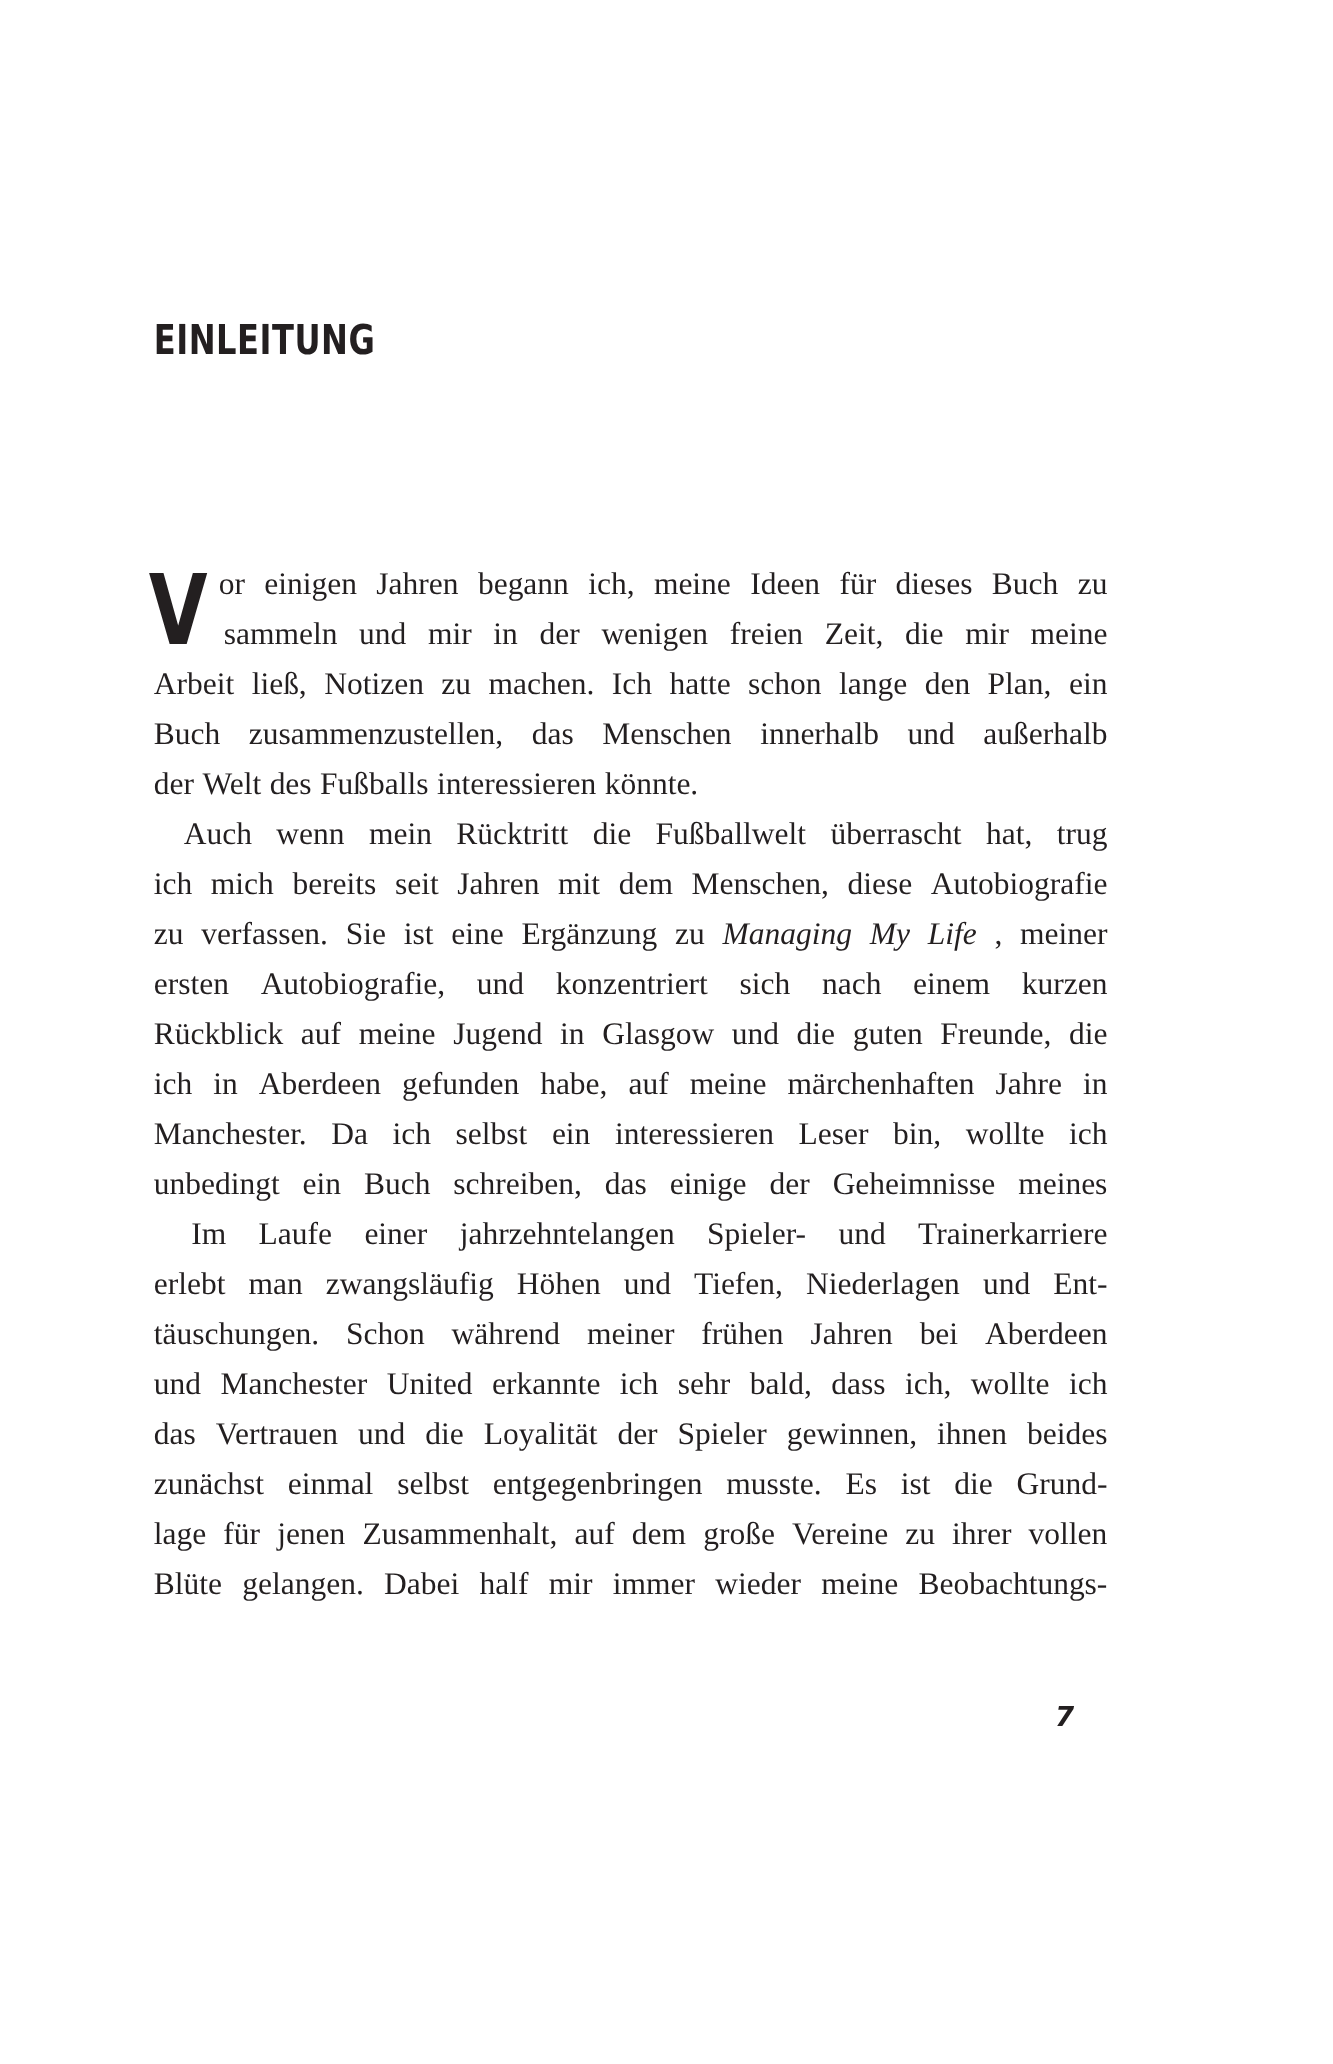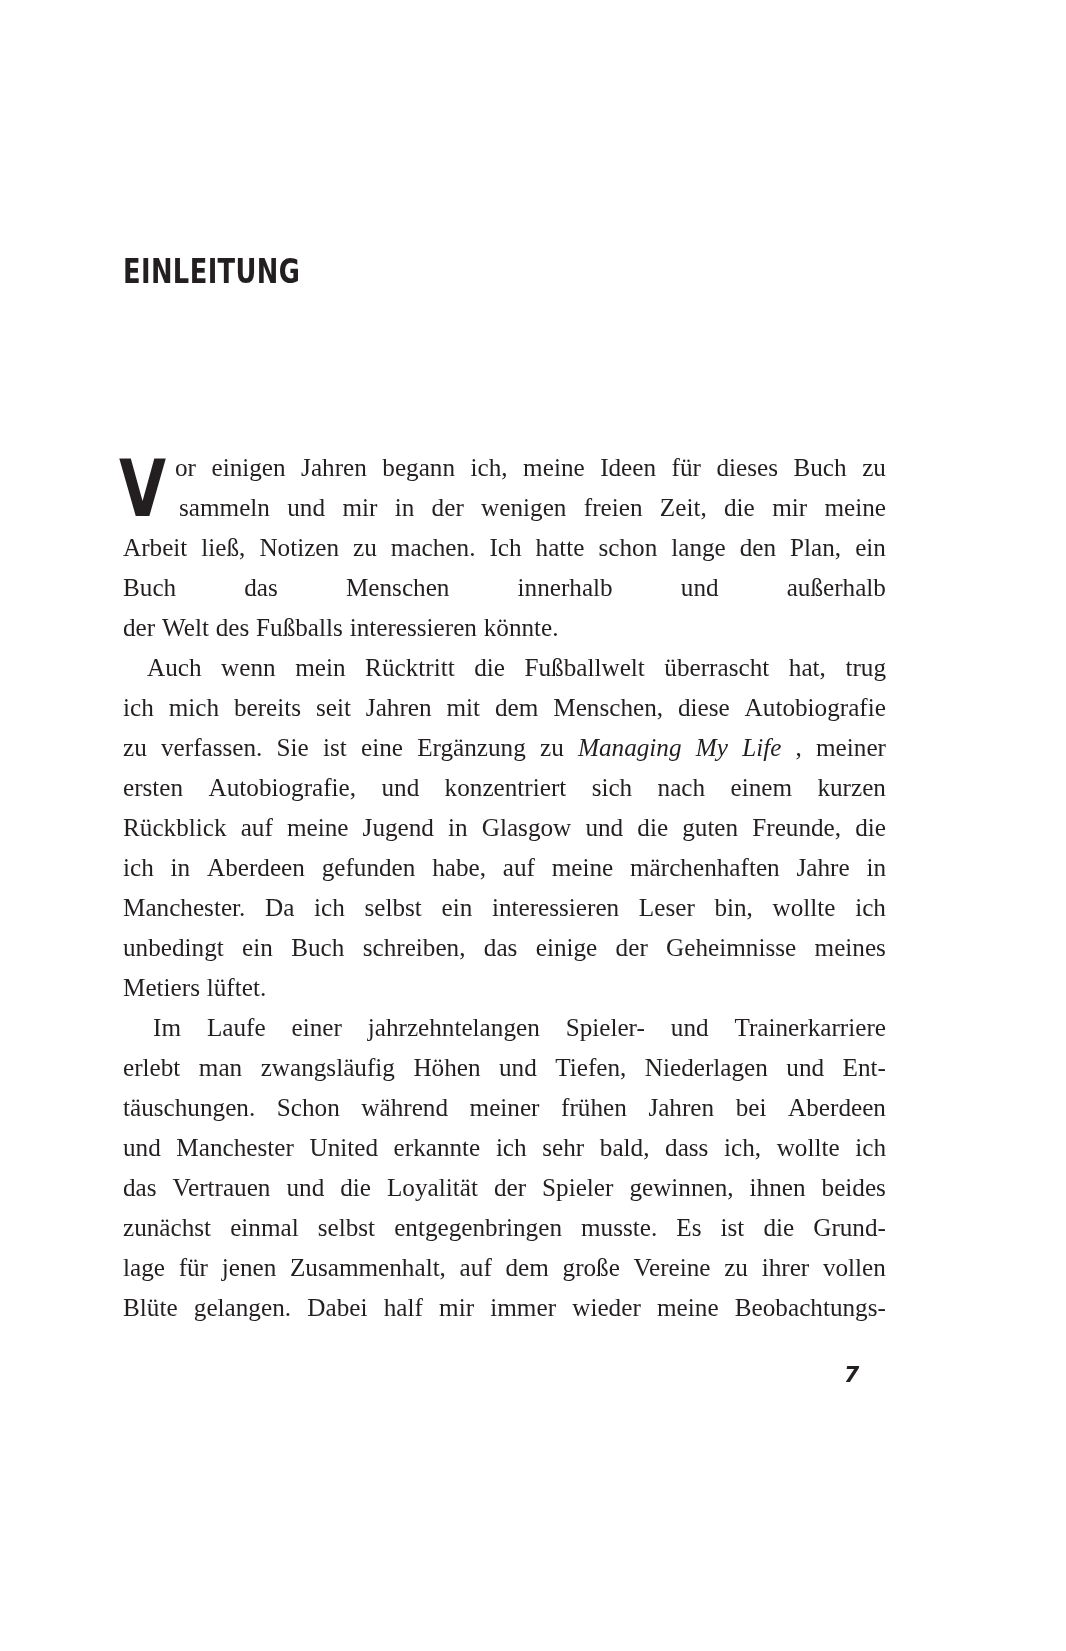--- a/index.html
+++ b/index.html
@@ -91,33 +91,32 @@
 
 <div class="page">
   <h1 class="chapter-title">EINLEITUNG</h1>
 
   <div class="body-text">
     <div class="para first-para">
       <span class="dropcap">V</span>
     <div class="jl" style="margin-left: 52px;"><span class="wd">or</span><span class="wd">einigen</span><span class="wd">Jahren</span><span class="wd">begann</span><span class="wd">ich,</span><span class="wd">meine</span><span class="wd">Ideen</span><span class="wd">für</span><span class="wd">dieses</span><span class="wd">Buch</span><span class="wd">zu</span></div>
         <div class="jl" style="margin-left: 56px;"><span class="wd">sammeln</span><span class="wd">und</span><span class="wd">mir</span><span class="wd">in</span><span class="wd">der</span><span class="wd">wenigen</span><span class="wd">freien</span><span class="wd">Zeit,</span><span class="wd">die</span><span class="wd">mir</span><span class="wd">meine</span></div>
         <div class="jl"><span class="wd">Arbeit</span><span class="wd">ließ,</span><span class="wd">Notizen</span><span class="wd">zu</span><span class="wd">machen.</span><span class="wd">Ich</span><span class="wd">hatte</span><span class="wd">schon</span><span class="wd">lange</span><span class="wd">den</span><span class="wd">Plan,</span><span class="wd">ein</span></div>
-        <div class="jl"><span class="wd">Buch</span><span class="wd">das</span><span class="wd">Menschen</span><span class="wd">innerhalb</span><span class="wd">und</span><span class="wd">außerhalb</span></div>
+        <div class="jl"><span class="wd">Buch</span><span class="wd">zusammenzustellen,</span><span class="wd">das</span><span class="wd">Menschen</span><span class="wd">innerhalb</span><span class="wd">und</span><span class="wd">außerhalb</span></div>
         <div class="jl left"><span class="wd">der</span><span class="wd">Welt</span><span class="wd">des</span><span class="wd">Fußballs</span><span class="wd">interessieren</span><span class="wd">könnte.</span></div>
       </div>
     <div class="para">
         <div class="jl" style="margin-left: 24px;"><span class="wd">Auch</span><span class="wd">wenn</span><span class="wd">mein</span><span class="wd">Rücktritt</span><span class="wd">die</span><span class="wd">Fußballwelt</span><span class="wd">überrascht</span><span class="wd">hat,</span><span class="wd">trug</span></div>
         <div class="jl"><span class="wd">ich</span><span class="wd">mich</span><span class="wd">bereits</span><span class="wd">seit</span><span class="wd">Jahren</span><span class="wd">mit</span><span class="wd">dem</span><span class="wd">Menschen,</span><span class="wd">diese</span><span class="wd">Autobiografie</span></div>
         <div class="jl"><span class="wd">zu</span><span class="wd">verfassen.</span><span class="wd">Sie</span><span class="wd">ist</span><span class="wd">eine</span><span class="wd">Ergänzung</span><span class="wd">zu</span><em class="wd title-ref">Managing</em><em class="wd title-ref">My</em><em class="wd title-ref">Life</em><span class="wd">,</span><span class="wd">meiner</span></div>
         <div class="jl"><span class="wd">ersten</span><span class="wd">Autobiografie,</span><span class="wd">und</span><span class="wd">konzentriert</span><span class="wd">sich</span><span class="wd">nach</span><span class="wd">einem</span><span class="wd">kurzen</span></div>
         <div class="jl"><span class="wd">Rückblick</span><span class="wd">auf</span><span class="wd">meine</span><span class="wd">Jugend</span><span class="wd">in</span><span class="wd">Glasgow</span><span class="wd">und</span><span class="wd">die</span><span class="wd">guten</span><span class="wd">Freunde,</span><span class="wd">die</span></div>
         <div class="jl"><span class="wd">ich</span><span class="wd">in</span><span class="wd">Aberdeen</span><span class="wd">gefunden</span><span class="wd">habe,</span><span class="wd">auf</span><span class="wd">meine</span><span class="wd">märchenhaften</span><span class="wd">Jahre</span><span class="wd">in</span></div>
         <div class="jl"><span class="wd">Manchester.</span><span class="wd">Da</span><span class="wd">ich</span><span class="wd">selbst</span><span class="wd">ein</span><span class="wd">interessieren</span><span class="wd">Leser</span><span class="wd">bin,</span><span class="wd">wollte</span><span class="wd">ich</span></div>
         <div class="jl"><span class="wd">unbedingt</span><span class="wd">ein</span><span class="wd">Buch</span><span class="wd">schreiben,</span><span class="wd">das</span><span class="wd">einige</span><span class="wd">der</span><span class="wd">Geheimnisse</span><span class="wd">meines</span></div>
-        <div class="jl left"><span class="wd">Metiers</span><span class="wd">lüftet.</span></div>
       </div>
     <div class="para">
         <div class="jl" style="margin-left: 30px;"><span class="wd">Im</span><span class="wd">Laufe</span><span class="wd">einer</span><span class="wd">jahrzehntelangen</span><span class="wd">Spieler-</span><span class="wd">und</span><span class="wd">Trainerkarriere</span></div>
         <div class="jl"><span class="wd">erlebt</span><span class="wd">man</span><span class="wd">zwangsläufig</span><span class="wd">Höhen</span><span class="wd">und</span><span class="wd">Tiefen,</span><span class="wd">Niederlagen</span><span class="wd">und</span><span class="wd">Ent-</span></div>
         <div class="jl"><span class="wd">täuschungen.</span><span class="wd">Schon</span><span class="wd">während</span><span class="wd">meiner</span><span class="wd">frühen</span><span class="wd">Jahren</span><span class="wd">bei</span><span class="wd">Aberdeen</span></div>
         <div class="jl"><span class="wd">und</span><span class="wd">Manchester</span><span class="wd">United</span><span class="wd">erkannte</span><span class="wd">ich</span><span class="wd">sehr</span><span class="wd">bald,</span><span class="wd">dass</span><span class="wd">ich,</span><span class="wd">wollte</span><span class="wd">ich</span></div>
         <div class="jl"><span class="wd">das</span><span class="wd">Vertrauen</span><span class="wd">und</span><span class="wd">die</span><span class="wd">Loyalität</span><span class="wd">der</span><span class="wd">Spieler</span><span class="wd">gewinnen,</span><span class="wd">ihnen</span><span class="wd">beides</span></div>
         <div class="jl"><span class="wd">zunächst</span><span class="wd">einmal</span><span class="wd">selbst</span><span class="wd">entgegenbringen</span><span class="wd">musste.</span><span class="wd">Es</span><span class="wd">ist</span><span class="wd">die</span><span class="wd">Grund-</span></div>
         <div class="jl"><span class="wd">lage</span><span class="wd">für</span><span class="wd">jenen</span><span class="wd">Zusammenhalt,</span><span class="wd">auf</span><span class="wd">dem</span><span class="wd">große</span><span class="wd">Vereine</span><span class="wd">zu</span><span class="wd">ihrer</span><span class="wd">vollen</span></div>
         <div class="jl"><span class="wd">Blüte</span><span class="wd">gelangen.</span><span class="wd">Dabei</span><span class="wd">half</span><span class="wd">mir</span><span class="wd">immer</span><span class="wd">wieder</span><span class="wd">meine</span><span class="wd">Beobachtungs-</span></div>

